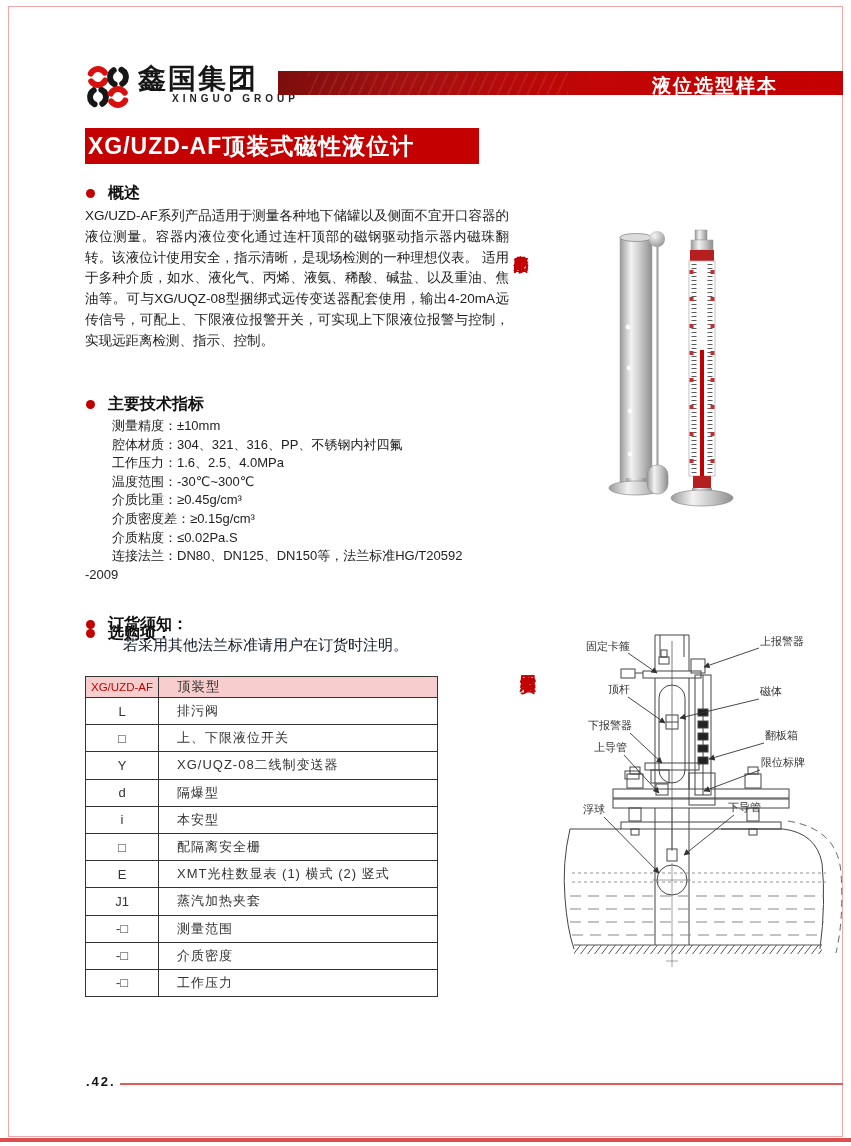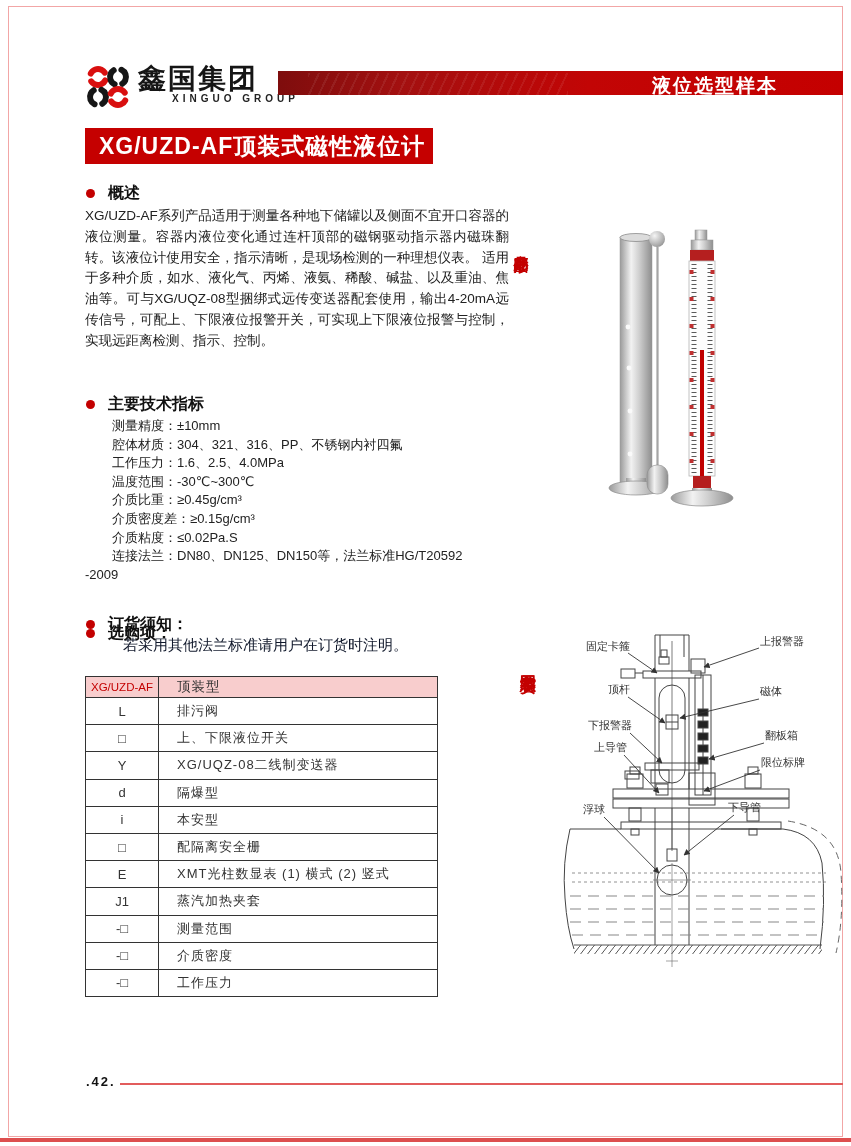--- a/index.html
+++ b/index.html
@@ -17,23 +17,23 @@
   .logo-cn { position:absolute; left:138px; top:60px; font-size:28px; font-weight:bold;
     letter-spacing:2px; color:#151515; }
   .logo-en { position:absolute; left:140px; top:93px; font-size:10px; font-weight:bold;
     letter-spacing:4px; color:#222;margin-left:32px; }
   .banner { position:absolute; left:278px; top:71px; width:565px; height:24px;
     background:linear-gradient(95deg,#7e0d0d,#a31010 22%,#c20505 55%,#c50000 100%);
     color:#fff; font-weight:bold; font-size:19px; line-height:30px;
     text-align:right; padding-right:65px; letter-spacing:2px; }
   .banner::before{ content:""; position:absolute; left:30px; top:2px; width:260px; height:26px;
     background:repeating-linear-gradient(115deg, rgba(255,255,255,.07) 0 2px, transparent 2px 9px); }
-  .title-bar { position:absolute; left:85px; top:128px; width:348px; height:36px;
+  .title-bar { position:absolute; left:85px; top:128px; width:394px; height:36px;
     background:#c50000; color:#fff; font-weight:bold; font-size:23px; line-height:36px;
-    padding-left:14px; letter-spacing:1px; }
+    padding-left:3px; letter-spacing:1px; }
 
   
   .heading { position:absolute; display:flex; align-items:center; font-weight:bold;
     font-size:16px; color:#111; }
   .bullet { width:9px; height:9px; border-radius:50%; background:#c30000; margin-right:13px; }
   .overview-body { position:absolute; left:85px; top:206px; width:424px;
     font-size:13.5px; line-height:20.8px; text-align:justify; color:#222; }
   .spec-list { position:absolute; left:112px; top:417px; width:400px;
     font-size:13px; line-height:18.6px; color:#222; }
   .spec-hang { margin-left:-27px; }

